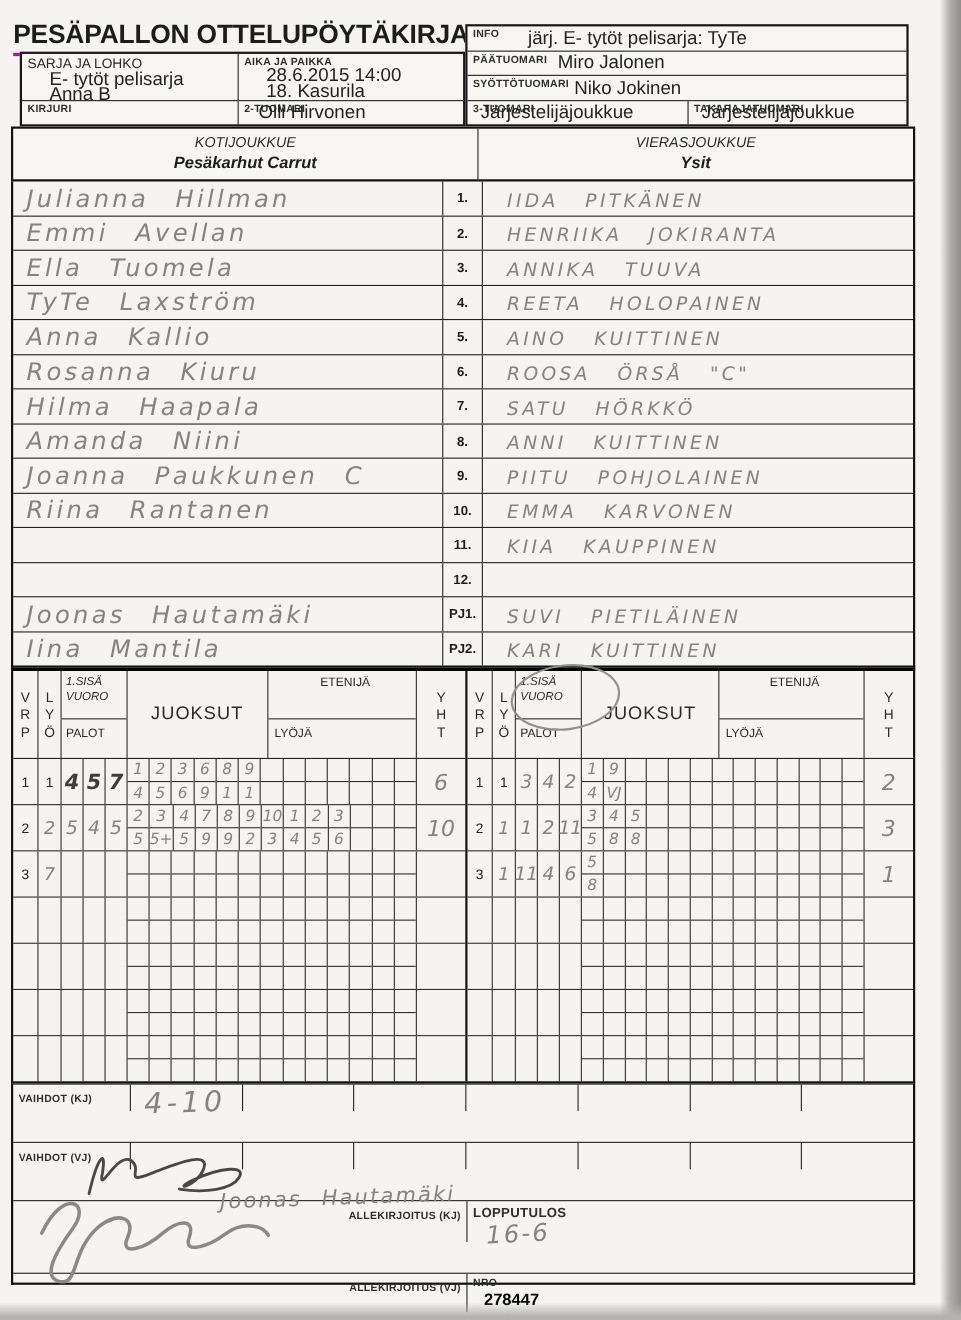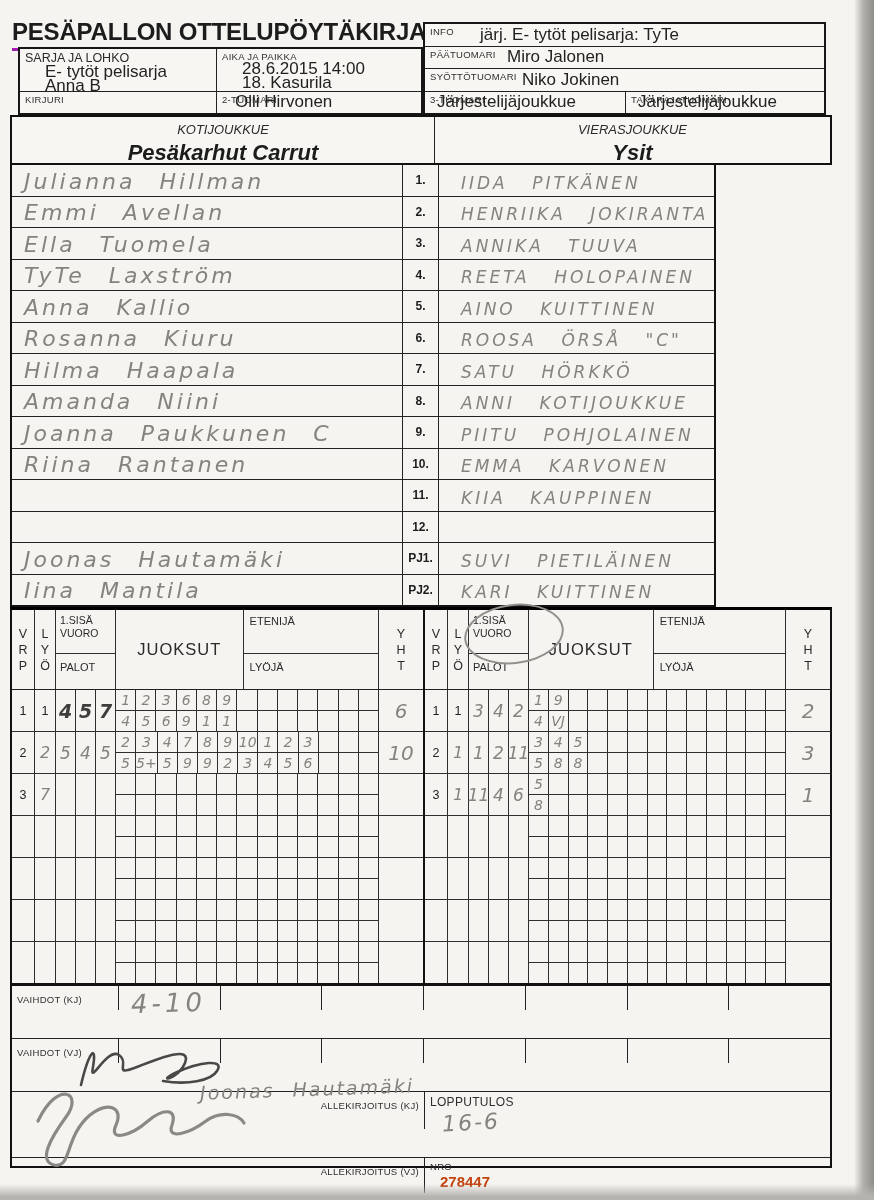--- a/index.html
+++ b/index.html
@@ -2,21 +2,21 @@
 <html><head>
 <meta charset="utf-8">
 <style>
   html,body{margin:0;padding:0;background:#cfcecb;}
   .paper{position:relative;width:874px;height:1200px;background:#f5f4f0;overflow:hidden;
          font-family:"Liberation Sans",sans-serif;color:#1c1c1c;}
   .scan-right{position:absolute;top:0;right:0;width:20px;height:100%;
       background:linear-gradient(90deg,rgba(170,168,165,0) 0%,#b3b1ae 45%,#908e8b 100%);}
   .scan-bottom{position:absolute;bottom:0;left:0;width:100%;height:16px;
       background:linear-gradient(180deg,rgba(170,168,165,0) 0%,#b5b3b0 80%);}
-  .lbl{font-size:9.5px;color:#2e2e2e;letter-spacing:.3px;}
+  .lbl{font-size:9.5px;color:#2e2e2e;letter-spacing:.3px;font-weight:bold;}
   .val{font-size:17px;color:#222;}
   .hand{font-family:"DejaVu Sans",sans-serif;font-style:italic;color:#85837f;}
   .pen{color:#3f3d3b;font-weight:bold;}
   .title{position:absolute;left:12px;top:18px;font-size:24px;font-weight:bold;
          letter-spacing:-.2px;border-bottom:3px solid #a21caf;padding:0 6px 2px 0;}
   
   .hdr-left{position:absolute;left:18px;top:47px;width:405px;height:68px;border:2px solid #161616;
             display:flex;flex-direction:column;box-sizing:border-box;background:#f7f6f2;}
   .hl-r1{display:flex;height:42px;border-bottom:1.5px solid #222;}
   .hl-r2{display:flex;flex:1;}
@@ -31,23 +31,23 @@
   .hr-lbl{position:absolute;left:5px;top:2px;}
   .hr-val{position:absolute;bottom:1px;}
   .hr-c1{width:200px;border-right:1.5px solid #222;position:relative;}
   .hr-c2{flex:1;position:relative;}
   
   .teams{position:absolute;left:10px;top:115px;width:822px;height:50px;border:2.5px solid #111;
          display:flex;box-sizing:border-box;background:#f7f6f2;}
   .team-cell{flex:1;text-align:center;padding-top:5px;font-style:italic;}
   .team-cell:first-child{border-right:1.5px solid #222;width:423px;flex:none;box-sizing:border-box;}
   .team-lbl{font-size:13px;color:#2a2a2a;}
-  .team-name{font-size:22px;font-weight:bold;margin-top:3px;}
+  .team-name{font-size:15px;font-weight:bold;margin-top:3px;}
   
-  .roster{position:absolute;left:10px;top:165px;width:706px;height:442px;border:2px solid #111;
+  .roster{position:absolute;left:10px;top:165px;width:822px;height:442px;border:2px solid #111;
           border-top:none;display:flex;flex-direction:column;box-sizing:border-box;}
   .roster-row{flex:1;display:flex;border-top:1.5px solid #222;}
   .roster-row:first-child{border-top:none;}
   .roster-home{width:391px;border-right:1.5px solid #222;display:flex;align-items:flex-end;
                padding:0 4px 2px 12px;box-sizing:border-box;font-size:22px;letter-spacing:3px;word-spacing:14px;white-space:nowrap;overflow:hidden;}
   .roster-num{width:36px;border-right:1.5px solid #222;display:flex;align-items:center;
               justify-content:center;font-size:12px;font-weight:600;box-sizing:border-box;}
   .roster-away{flex:1;display:flex;align-items:flex-end;padding:0 4px 3px 22px;
                font-size:17px;letter-spacing:3px;word-spacing:16px;white-space:nowrap;overflow:hidden;}
   
@@ -55,26 +55,26 @@
         border-top:3.5px solid #000;display:flex;box-sizing:border-box;}
   .g-half{width:411px;display:flex;flex-direction:column;box-sizing:border-box;}
   .g-half.right{border-left:2.5px solid #111;flex:1;}
   .g-header{height:80px;display:flex;border-bottom:1.8px solid #222;box-sizing:border-box;position:relative;}
   .v-letters{display:flex;align-items:center;justify-content:center;text-align:center;
              white-space:pre-line;font-size:12.5px;line-height:16px;color:#2a2a2a;}
   .g-vrp{width:23px;border-right:1.2px solid #2e2e2e;box-sizing:border-box;}
   .g-lyo{width:21px;border-right:1.2px solid #2e2e2e;box-sizing:border-box;}
   .g-sisa-wrap{width:60px;border-right:1.2px solid #2e2e2e;display:flex;flex-direction:column;box-sizing:border-box;}
   .g-sisa{height:44px;font-size:10.5px;line-height:13px;padding:4px 0 0 4px;white-space:pre-line;
-          border-bottom:1.2px solid #2e2e2e;box-sizing:border-box;color:#2a2a2a;}
+          border-bottom:1.2px solid #2e2e2e;box-sizing:border-box;color:#2a2a2a;font-style:italic;}
   .g-palot-lbl{flex:1;font-size:11px;padding:7px 0 0 4px;color:#2a2a2a;}
   .g-juoksut-lbl{flex:0.97;display:flex;align-items:center;justify-content:center;
                  font-size:16.5px;letter-spacing:1px;color:#2a2a2a;border-right:1.2px solid #2e2e2e;}
   .g-etlyo{flex:1.03;display:flex;flex-direction:column;border-right:1.2px solid #2e2e2e;box-sizing:border-box;}
-  .g-et{height:44px;font-size:11px;padding:5px 0 0 6px;border-bottom:1.2px solid #2e2e2e;box-sizing:border-box;color:#2a2a2a;}
+  .g-et{height:44px;font-size:11px;padding:5px 0 0 6px;border-bottom:1.2px solid #2e2e2e;box-sizing:border-box;color:#2a2a2a;text-align:center;}
   .g-ly{flex:1;font-size:11px;padding:7px 0 0 6px;color:#2a2a2a;}
   .g-yht{width:44px;box-sizing:border-box;}
   .g-rows{flex:1;display:flex;flex-direction:column;}
   .g-row{flex:1;display:flex;border-top:1.4px solid #2e2e2e;box-sizing:border-box;}
   .g-row:first-child{border-top:none;}
   .g-cell{display:flex;align-items:center;justify-content:center;box-sizing:border-box;}
   .g-row .g-vrp{font-size:12.5px;color:#222;}
   .g-row .g-lyo{font-size:16px;}
   .g-row .g-lyo.printed{font-size:12.5px;font-style:normal;font-family:"Liberation Sans",sans-serif;color:#222;}
   .g-palot{width:20px;border-right:1.2px solid #2e2e2e;font-size:17px;}
@@ -93,21 +93,21 @@
   .b-row:first-child{border-top:1.8px solid #111;}
   .b-r1{height:37px;}.b-r2{height:38px;}.b-r3{height:38px;}.b-r4{height:38px;}.b-r5{flex:1;}
   .b-lblcell{width:107px;border-right:1.5px solid #222;padding:3px 5px;box-sizing:border-box;}
   .b-cell{flex:1;border-right:1.5px solid #222;box-sizing:border-box;position:relative;}
   .b-cell:last-child{border-right:none;}
   .b-left{width:413px;border-right:1.5px solid #222;padding:3px 5px;box-sizing:border-box;position:relative;text-align:right;}
   .b-right{flex:1;padding:3px 5px;box-sizing:border-box;position:relative;}
   .vaihdot-val{position:absolute;left:12px;top:2px;font-size:26px;letter-spacing:4px;transform:rotate(-2deg);}
   .sig-kj-name{position:absolute;left:188px;top:-14px;font-size:19px;letter-spacing:2px;word-spacing:10px;transform:rotate(-2deg);white-space:nowrap;}
   .lopputulos-val{font-size:22px;letter-spacing:2px;margin:1px 0 0 12px;transform:rotate(-3deg);display:inline-block;}
-  .nro-val{font-size:15px;font-weight:bold;margin:1px 0 0 10px;color:#c2410c;}
+  .nro-val{font-size:15px;font-weight:bold;margin:1px 0 0 10px;color:#000000;}
   .allek-val{font-size:18px;letter-spacing:3px;word-spacing:14px;margin:3px 0 0 28px;transform:rotate(-1deg);display:inline-block;}
   .sig-svg{position:absolute;pointer-events:none;}
 </style>
 </head>
 <body>
 
 <div class="paper">
 
   <div class="title">PESÄPALLON OTTELUPÖYTÄKIRJA</div>
 
@@ -203,21 +203,21 @@
         <div class="roster-away hand">ROOSA ÖRSÅ "C"</div>
       </div>
       <div class="roster-row">
         <div class="roster-home hand">Hilma Haapala</div>
         <div class="roster-num">7.</div>
         <div class="roster-away hand">SATU HÖRKKÖ</div>
       </div>
       <div class="roster-row">
         <div class="roster-home hand">Amanda Niini</div>
         <div class="roster-num">8.</div>
-        <div class="roster-away hand">ANNI KOTIJOUKKUE</div>
+        <div class="roster-away hand">ANNI KUITTINEN</div>
       </div>
       <div class="roster-row">
         <div class="roster-home hand">Joanna Paukkunen C</div>
         <div class="roster-num">9.</div>
         <div class="roster-away hand">PIITU POHJOLAINEN</div>
       </div>
       <div class="roster-row">
         <div class="roster-home hand">Riina Rantanen</div>
         <div class="roster-num">10.</div>
         <div class="roster-away hand">EMMA KARVONEN</div>

